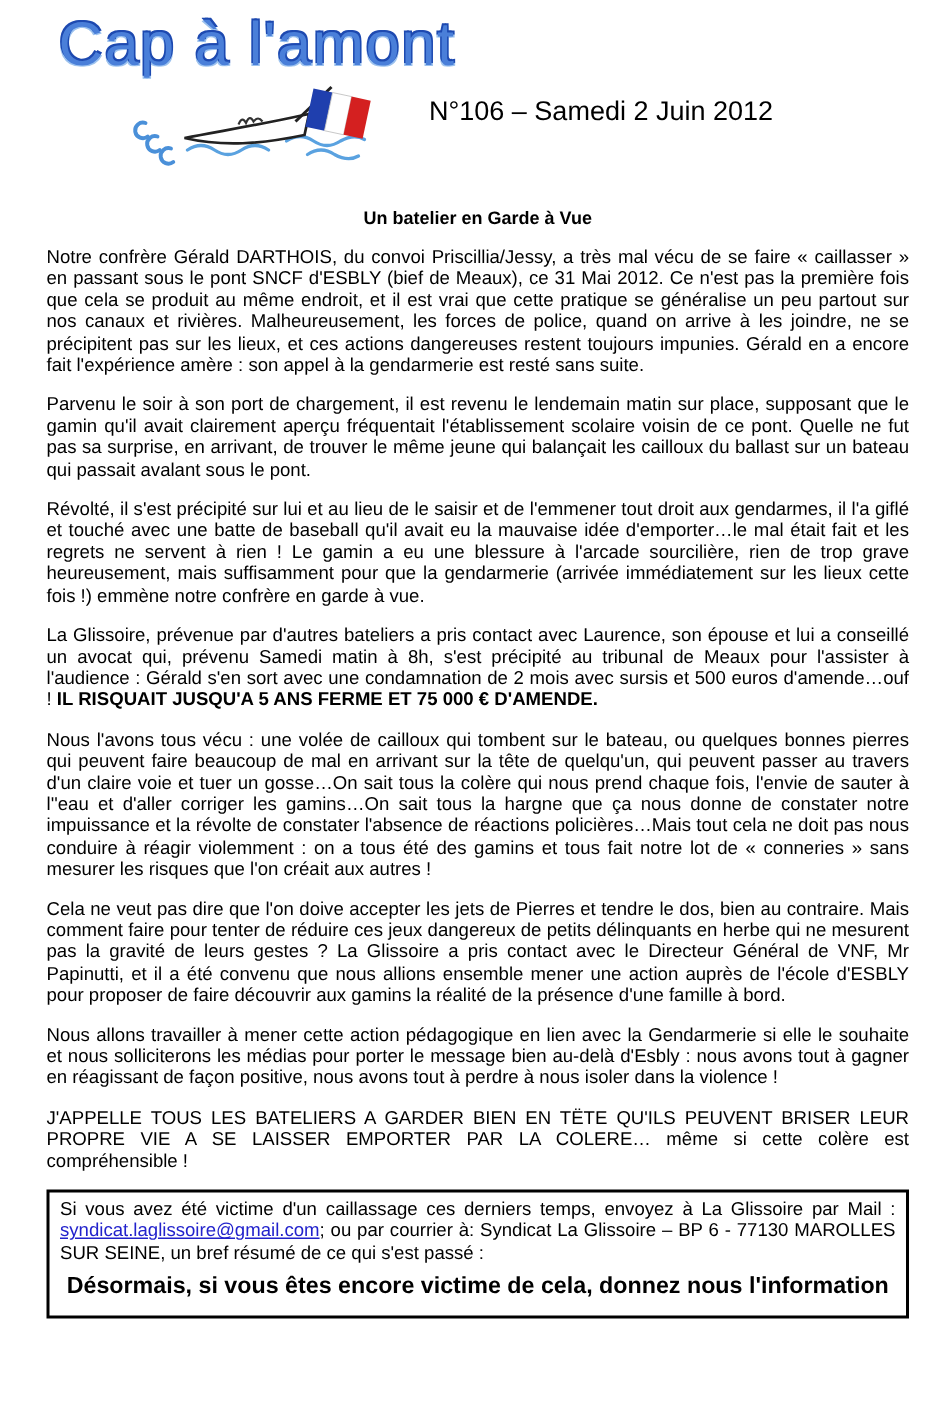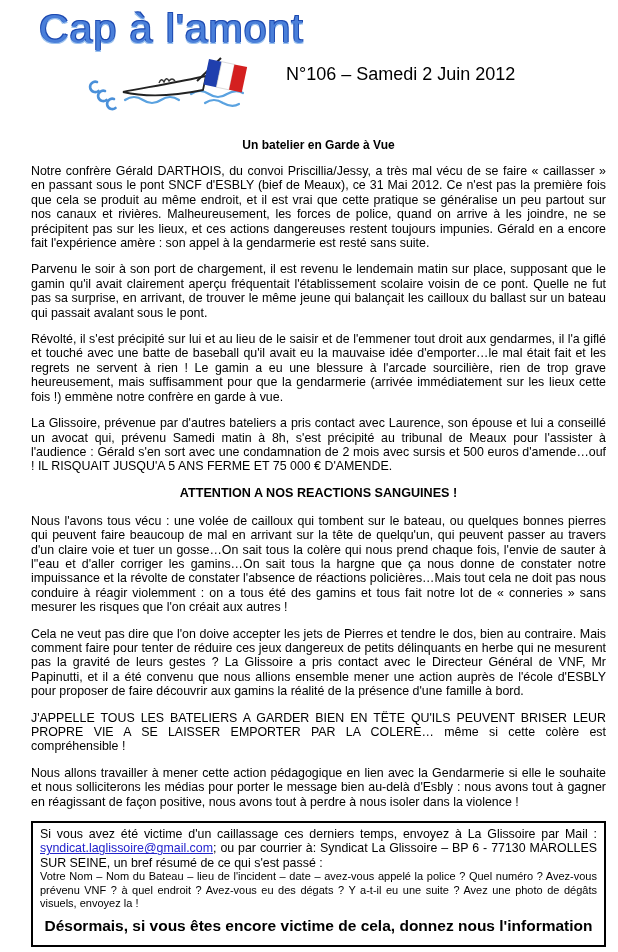--- a/index.html
+++ b/index.html
@@ -37,21 +37,21 @@
   }
   .para{
     font-size:12.4px;line-height:14.4px;
     text-align:justify;
     margin:0 0 12px 0;
   }
   .subheading{
     text-align:center;font-weight:bold;font-size:12.6px;
     margin:4px 0 14px 0;
   }
-  .bold-inline{font-weight:normal;}
+  .bold-inline{font-weight:bold;}
   
   .notice-box{
     border:2px solid #000;
     margin-top:4px;
     padding:4px 7px 5px 7px;
   }
   .nb-line1{font-size:12.4px;line-height:14.4px;text-align:justify;margin:0;}
   .nb-link{color:#2222cc;text-decoration:underline;}
   .nb-details{font-size:11px;line-height:13.4px;text-align:justify;margin:0;}
   .nb-big{
@@ -98,27 +98,25 @@
   </div>
 
   <div class="doc-title">Un batelier en Garde à Vue</div>
 
   <p class="para">Notre confrère Gérald DARTHOIS, du convoi Priscillia/Jessy, a très mal vécu de se faire « caillasser » en passant sous le pont SNCF d'ESBLY (bief de Meaux), ce 31 Mai 2012. Ce n'est pas la première fois que cela se produit au même endroit, et il est vrai que cette pratique se généralise un peu partout sur nos canaux et rivières. Malheureusement, les forces de police, quand on arrive à les joindre, ne se précipitent pas sur les lieux, et ces actions dangereuses restent toujours impunies. Gérald en a encore fait l'expérience amère : son appel à la gendarmerie est resté sans suite.</p>
   <p class="para">Parvenu le soir à son port de chargement, il est revenu le lendemain matin sur place, supposant que le gamin qu'il avait clairement aperçu fréquentait l'établissement scolaire voisin de ce pont. Quelle ne fut pas sa surprise, en arrivant, de trouver le même jeune qui balançait les cailloux du ballast sur un bateau qui passait avalant sous le pont.</p>
   <p class="para">Révolté, il s'est précipité sur lui et au lieu de le saisir et de l'emmener tout droit aux gendarmes, il l'a giflé et touché avec une batte de baseball qu'il avait eu la mauvaise idée d'emporter…le mal était fait et les regrets ne servent à rien ! Le gamin a eu une blessure à l'arcade sourcilière, rien de trop  grave heureusement, mais suffisamment pour que la gendarmerie (arrivée immédiatement sur les lieux cette fois !) emmène notre confrère en garde à vue.</p>
 
   <p class="para"><span>La Glissoire, prévenue par d'autres bateliers a pris contact avec Laurence, son épouse et lui a conseillé un avocat qui, prévenu Samedi matin à 8h, s'est précipité au tribunal de Meaux pour l'assister à l'audience : Gérald s'en sort avec une condamnation de 2 mois avec sursis et 500 euros d'amende…ouf !</span><span class="bold-inline"> IL RISQUAIT JUSQU'A 5 ANS FERME ET 75 000 € D'AMENDE.</span></p>
 
-  <div class="subheading">ATTENTION A NOS REACTIONS SANGUINES !</div>
 
   <p class="para">Nous l'avons tous vécu : une volée de cailloux qui tombent sur le bateau, ou quelques bonnes pierres qui peuvent faire beaucoup de mal en arrivant sur la tête de quelqu'un, qui peuvent passer au travers d'un claire voie et tuer un gosse…On sait tous la colère qui nous prend chaque fois, l'envie de sauter à l''eau et d'aller corriger les gamins…On sait tous la hargne que ça nous donne de constater notre impuissance et la révolte de constater l'absence de réactions policières…Mais tout cela ne doit pas nous conduire à réagir violemment : on a tous été des gamins et tous fait notre lot de « conneries » sans mesurer les risques que l'on créait aux autres !</p>
   <p class="para">Cela ne veut pas dire que l'on doive accepter les jets de Pierres et tendre le dos, bien au contraire. Mais comment faire pour tenter de réduire ces jeux dangereux de petits délinquants en herbe qui ne mesurent pas la gravité de leurs gestes ? La Glissoire a pris contact avec  le Directeur Général de VNF, Mr Papinutti, et il a été convenu que nous allions ensemble mener une action auprès de l'école d'ESBLY pour proposer de faire découvrir aux gamins la réalité de la présence d'une famille à bord.</p>
+  <p class="para">Nous allons travailler à mener cette action pédagogique en lien avec la Gendarmerie si elle le souhaite et nous solliciterons les médias pour porter le message bien au-delà d'Esbly : nous avons tout à gagner en réagissant de façon positive, nous avons tout à perdre à nous isoler dans la violence !</p>
   <p class="para">J'APPELLE TOUS LES BATELIERS A GARDER BIEN EN TËTE QU'ILS PEUVENT BRISER LEUR PROPRE VIE A SE LAISSER EMPORTER PAR LA COLERE… même si cette colère est compréhensible !</p>
-  <p class="para">Nous allons travailler à mener cette action pédagogique en lien avec la Gendarmerie si elle le souhaite et nous solliciterons les médias pour porter le message bien au-delà d'Esbly : nous avons tout à gagner en réagissant de façon positive, nous avons tout à perdre à nous isoler dans la violence !</p>
 
   <div class="notice-box">
     <p class="nb-line1"><span>Si vous avez été victime d'un caillassage ces derniers temps, envoyez à La Glissoire par Mail : </span><a class="nb-link" href="#">syndicat.laglissoire@gmail.com</a><span>; ou par courrier à: Syndicat La Glissoire – BP 6 - 77130 MAROLLES SUR SEINE, un bref résumé de ce qui s'est passé :</span></p>
-    <p class="nb-details">Votre Nom – Nom du Bateau – lieu de l'incident – date – avez-vous appelé la police ? Quel numéro ? Avez-vous prévenu VNF ? à quel endroit ? Avez-vous eu des dégats ? Y a-t-il eu une suite ? Avez une photo de dégâts visuels, envoyez la !</p>
     <div class="nb-big">Désormais, si vous êtes encore victime de cela, donnez nous l'information</div>
 
   </div>
 
 </div>
 
 </body></html>

